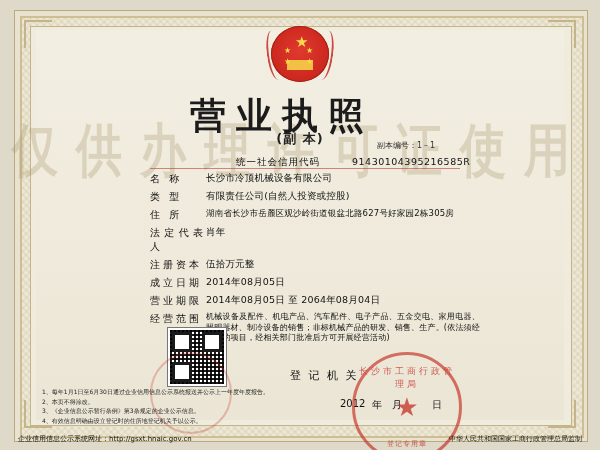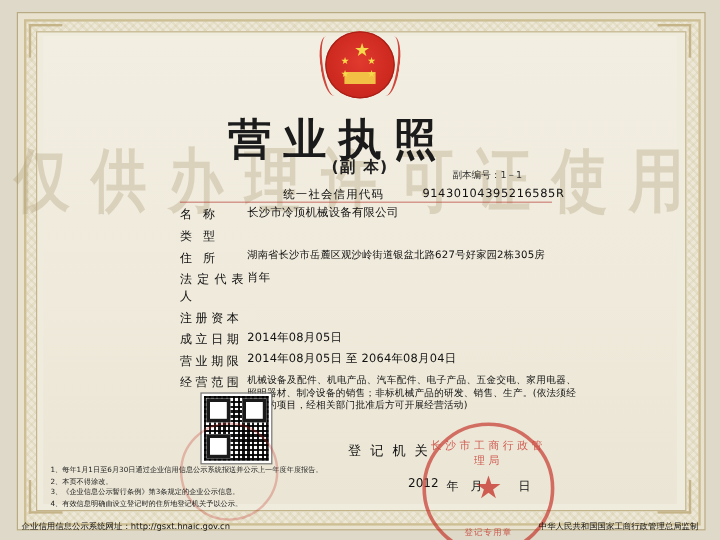--- a/index.html
+++ b/index.html
@@ -205,31 +205,33 @@
   <div class="credit-code">91430104395216585R</div>
   <div class="redline"></div>
 
   <div class="fields">
     <div class="row">
       <div class="lbl">名 称</div>
       <div class="val">长沙市冷顶机械设备有限公司</div>
     </div>
     <div class="row">
       <div class="lbl">类 型</div>
+      <div class="val">有限责任公司(自然人投资或控股)</div>
     </div>
     <div class="row">
       <div class="lbl">住 所</div>
       <div class="val small">湖南省长沙市岳麓区观沙岭街道银盆北路627号好家园2栋305房</div>
     </div>
     <div class="row">
       <div class="lbl">法定代表人</div>
       <div class="val">肖年</div>
     </div>
     <div class="row">
       <div class="lbl">注册资本</div>
+      <div class="val">伍拾万元整</div>
     </div>
     <div class="row">
       <div class="lbl">成立日期</div>
       <div class="val">2014年08月05日</div>
     </div>
     <div class="row">
       <div class="lbl">营业期限</div>
       <div class="val">2014年08月05日 至 2064年08月04日</div>
     </div>
     <div class="row">

